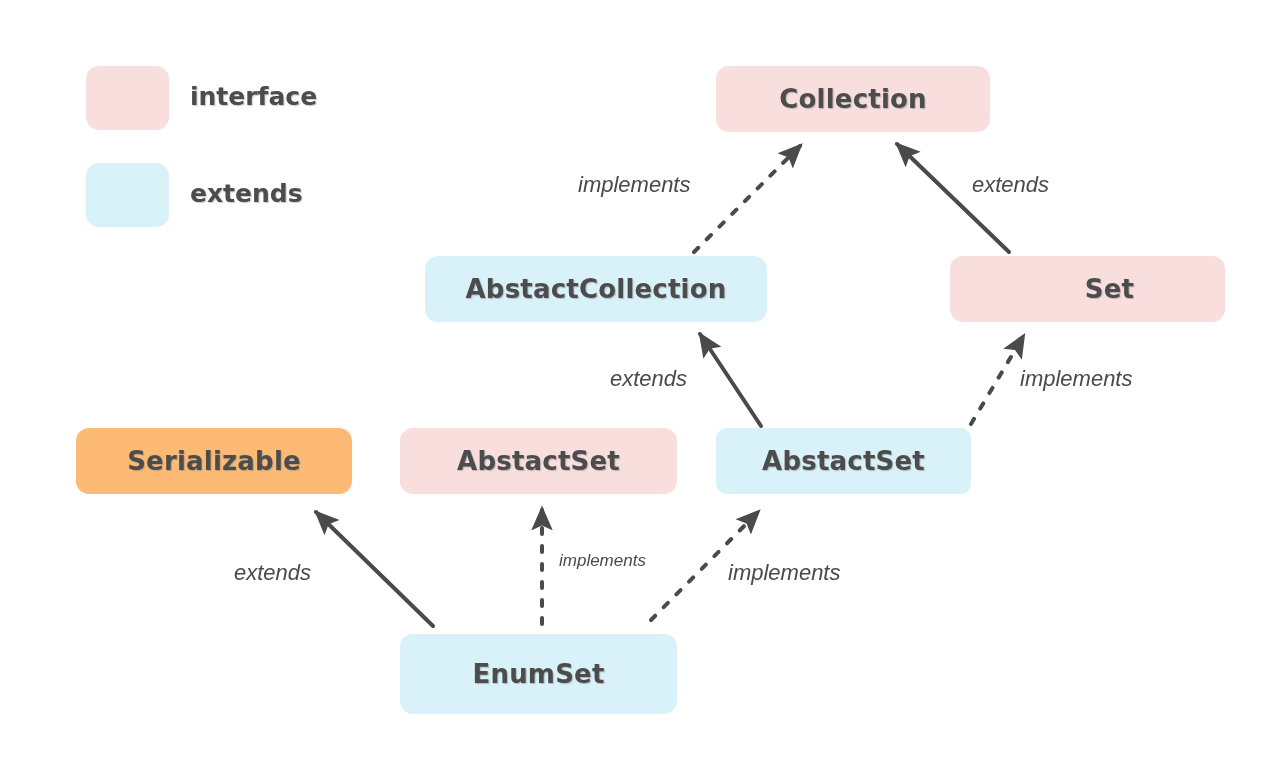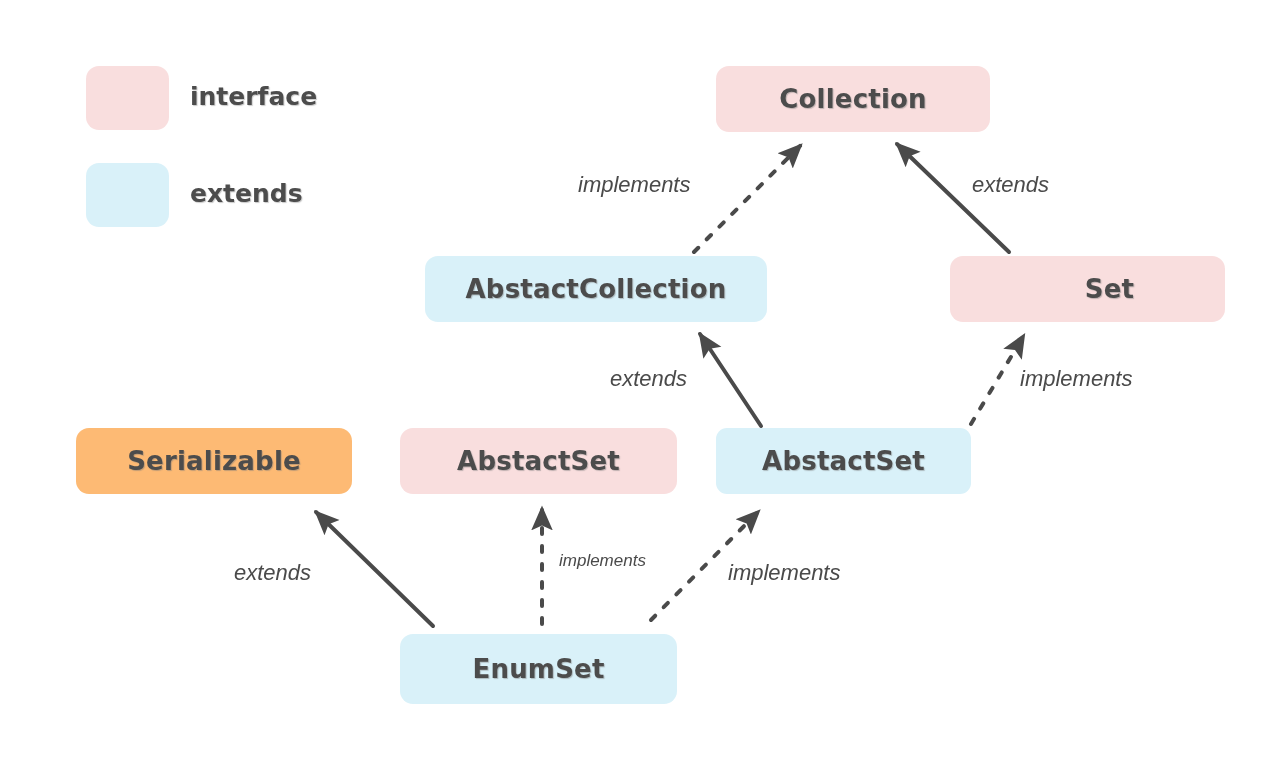--- a/index.html
+++ b/index.html
@@ -93,21 +93,21 @@
       <div class="legend-swatch" style="left: 86px; top: 163px; background: rgb(217, 241, 249);"></div>
       <div class="legend-label" style="left: 190px; top: 179px;">extends</div>
     </div>
   <div id="nodes-layer">
       <div class="node interface" style="left: 716px; top: 66px; width: 274px; height: 66px; background: rgb(249, 222, 222);">Collection</div>
       <div class="node abstract" style="left: 408px; top: 256px; width: 342px; height: 66px; background: rgb(217, 241, 249); margin-left: 17px;">AbstactCollection</div>
       <div class="node interface" style="left: 950px; top: 256px; width: 275px; height: 66px; background: rgb(249, 222, 222); padding-left: 44px;">Set</div>
       <div class="node interface" style="left: 76px; top: 428px; width: 276px; height: 66px; background: #fdba74;">Serializable</div>
       <div class="node interface" style="left: 400px; top: 428px; width: 277px; height: 66px; background: rgb(249, 222, 222);">AbstactSet</div>
       <div class="node abstract" style="left: 716px; top: 428px; width: 255px; height: 66px; background: rgb(217, 241, 249); border-radius: 11px;">AbstactSet</div>
-      <div class="node abstract" style="left: 400px; top: 634px; width: 277px; height: 70px; background: rgb(217, 241, 249);">EnumSet</div>
+      <div class="node abstract" style="left: 400px; top: 634px; width: 277px; height: 80px; background: rgb(217, 241, 249);">EnumSet</div>
     </div>
   <div id="labels-layer">
       <div class="edge-label" style="left: 578px; top: 172px;">implements</div>
       <div class="edge-label" style="left: 972px; top: 172px;">extends</div>
       <div class="edge-label" style="left: 610px; top: 366px;">extends</div>
       <div class="edge-label" style="left: 1020px; top: 366px;">implements</div>
       <div class="edge-label" style="left: 234px; top: 560px;">extends</div>
       <div class="edge-label small" style="left: 559px; top: 551px;">implements</div>
       <div class="edge-label" style="left: 728px; top: 560px;">implements</div>
     </div>

